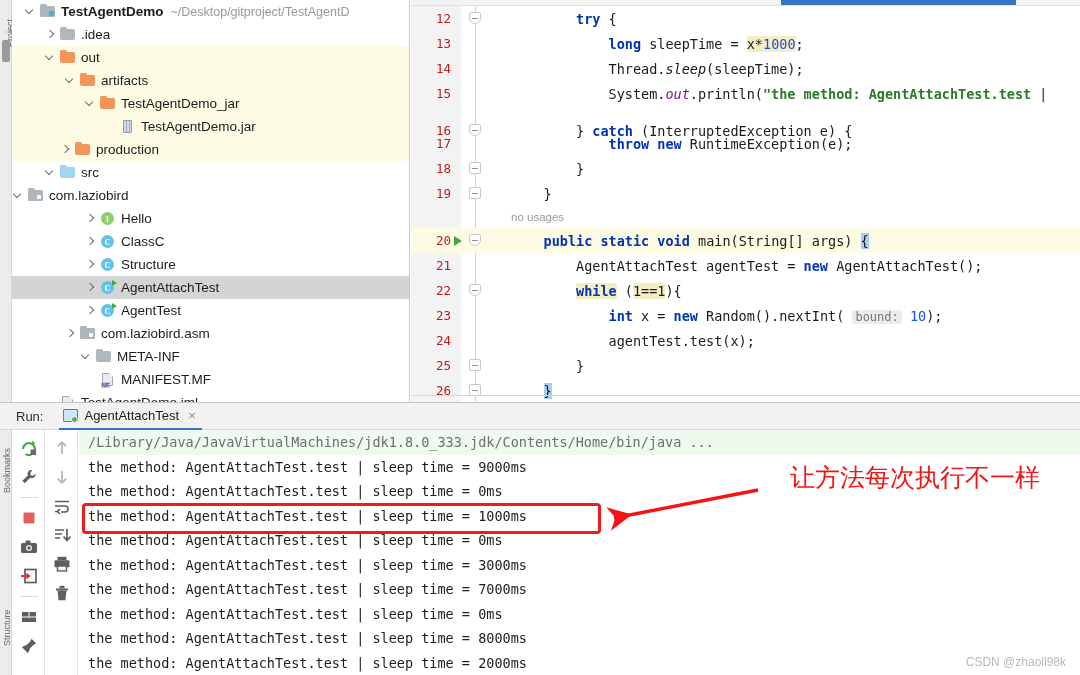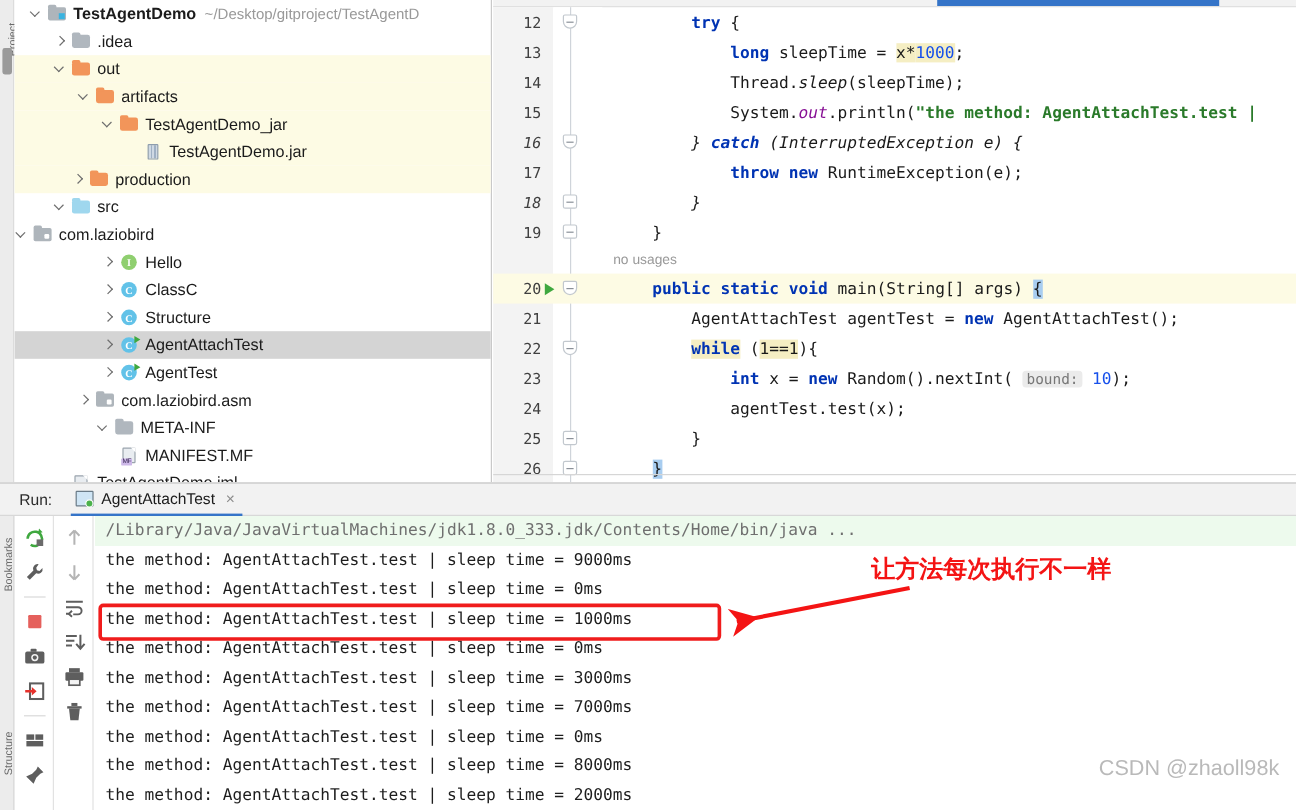--- a/index.html
+++ b/index.html
@@ -103,21 +103,21 @@
 
   .code-wrap { position:absolute; left:0; top:6px; width:669px; height:396px; }
   .gutter { position:absolute; left:0; top:0; width:50px; height:396px; background:#f3f3f3; }
   .foldcol { position:absolute; left:50px; top:0; width:41px; height:396px; background:#fff; }
   .foldline { position:absolute; left:14px; top:0; width:1px; height:396px; background:#cfd4da; }
 
   .crow { position:absolute; left:0; width:669px; height:25px; display:flex; align-items:center; }
   .crow.hi { background:#fdfbe4; }
   .lnum {
     position:absolute; left:0; width:40px; text-align:right;
-    font-family:"DejaVu Sans Mono", monospace; font-size:12.5px; color:#404040;
+    font-family:"DejaVu Sans Mono", monospace; font-size:12.5px; color:#b91c1c;
   }
   .runarrow {
     position:absolute; left:43px; top:8px; width:0;height:0;
     border-left:8px solid #3fa83f; border-top:5px solid transparent; border-bottom:5px solid transparent;
   }
   .foldbox {
     position:absolute; left:58px; top:6px; width:12px; height:12px;
     border:1px solid #c2c8ce; border-radius:2px; background:#fff;
   }
   .foldbox::after { content:""; position:absolute; left:2px; top:5px; width:6px; height:1px; background:#8b9199; }
@@ -196,26 +196,26 @@
     white-space:pre;
   }
   .cline.first { background:#edfaed; color:#6f6f6f; }
 
   
   .redbox {
     position:absolute; left:82px; top:503px; width:519px; height:31px;
     border:3px solid #f01c1c; border-radius:4px; pointer-events:none;
   }
   .anno-text {
-    position:absolute; left:726px; top:461px;
-    font-size:20px; color:#f41414; font-weight:bold;
+    position:absolute; left:790px; top:461px;
+    font-size:25px; color:#f41414; font-weight:normal;
     font-family:"DejaVu Sans", sans-serif; white-space:nowrap;
   }
   .watermark {
-    position:absolute; right:14px; bottom:24px; font-size:18px; color:#b9b9b9;
+    position:absolute; right:14px; bottom:6px; font-size:12px; color:#b9b9b9;
   }
   svg { display:block; }
 </style>
 </head>
 <body>
 
 <div id="app">
 
   <div class="top-area">
 
@@ -377,30 +377,30 @@
               <span class="ctext"><span class="">            </span><span class="kw">long</span><span class=""> sleepTime = </span><span class="hlt">x*</span><span class="num hlt">1000</span><span class="">;</span></span>
             </div>
             <div class="crow" style="top: 50px;">
               <span class="lnum">14</span>
               <span class="ctext"><span class="">            Thread.</span><span class="mth">sleep</span><span class="">(sleepTime);</span></span>
             </div>
             <div class="crow" style="top: 75px;">
               <span class="lnum">15</span>
               <span class="ctext"><span class="">            System.</span><span class="fld">out</span><span class="">.println(</span><span class="str">"the method: AgentAttachTest.test |</span></span>
             </div>
-            <div class="crow" style="top: 100px; font-style: italic;">
+            <div class="crow" style="top: 112px;">
               <span class="lnum">16</span>
               <span class="foldbox open"></span>
               <span class="ctext"><span class="">        } </span><span class="kw">catch</span><span class=""> (InterruptedException e) {</span></span>
             </div>
             <div class="crow" style="top: 125px;">
               <span class="lnum">17</span>
               <span class="ctext"><span class="">            </span><span class="kw">throw</span><span class=""> </span><span class="kw">new</span><span class=""> RuntimeException(e);</span></span>
             </div>
-            <div class="crow" style="top: 150px; font-style: italic;">
+            <div class="crow" style="top: 150px;">
               <span class="lnum">18</span>
               <span class="foldbox "></span>
               <span class="ctext"><span class="">        }</span></span>
             </div>
             <div class="crow" style="top: 175px;">
               <span class="lnum">19</span>
               <span class="foldbox "></span>
               <span class="ctext"><span class="">    }</span></span>
             </div>
             <div class="usage" style="top: 205px;">no usages</div>

